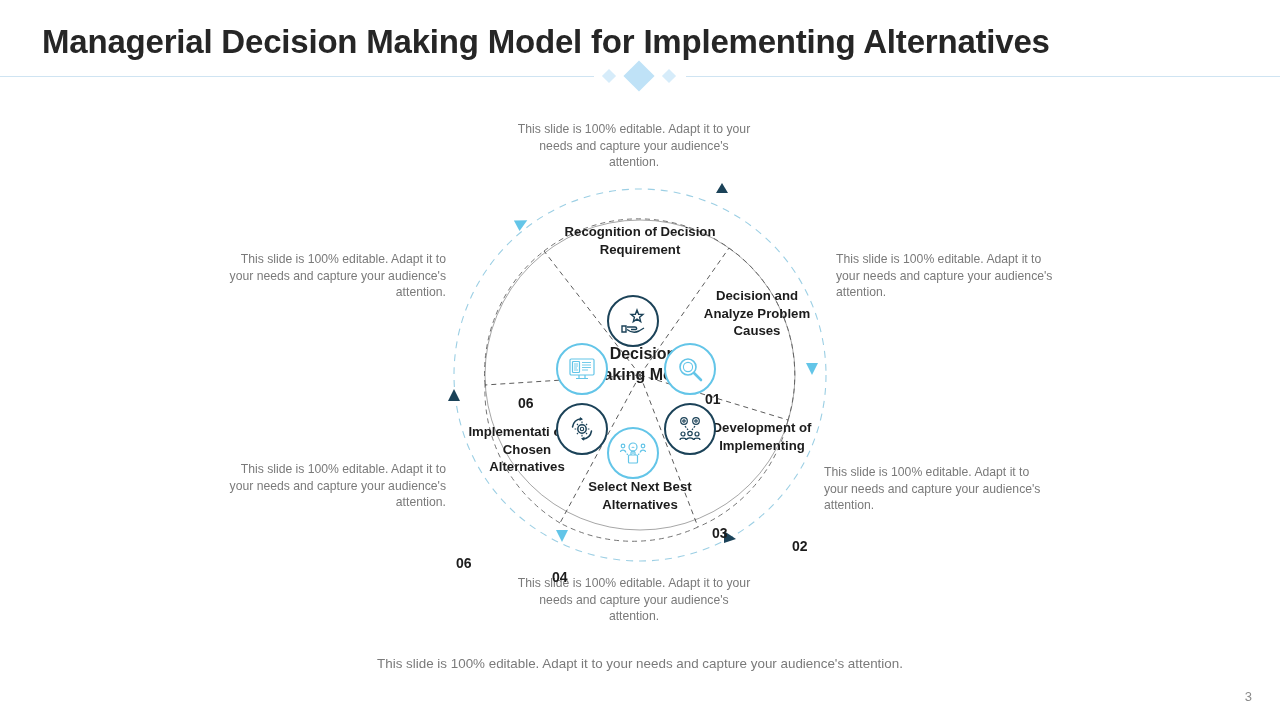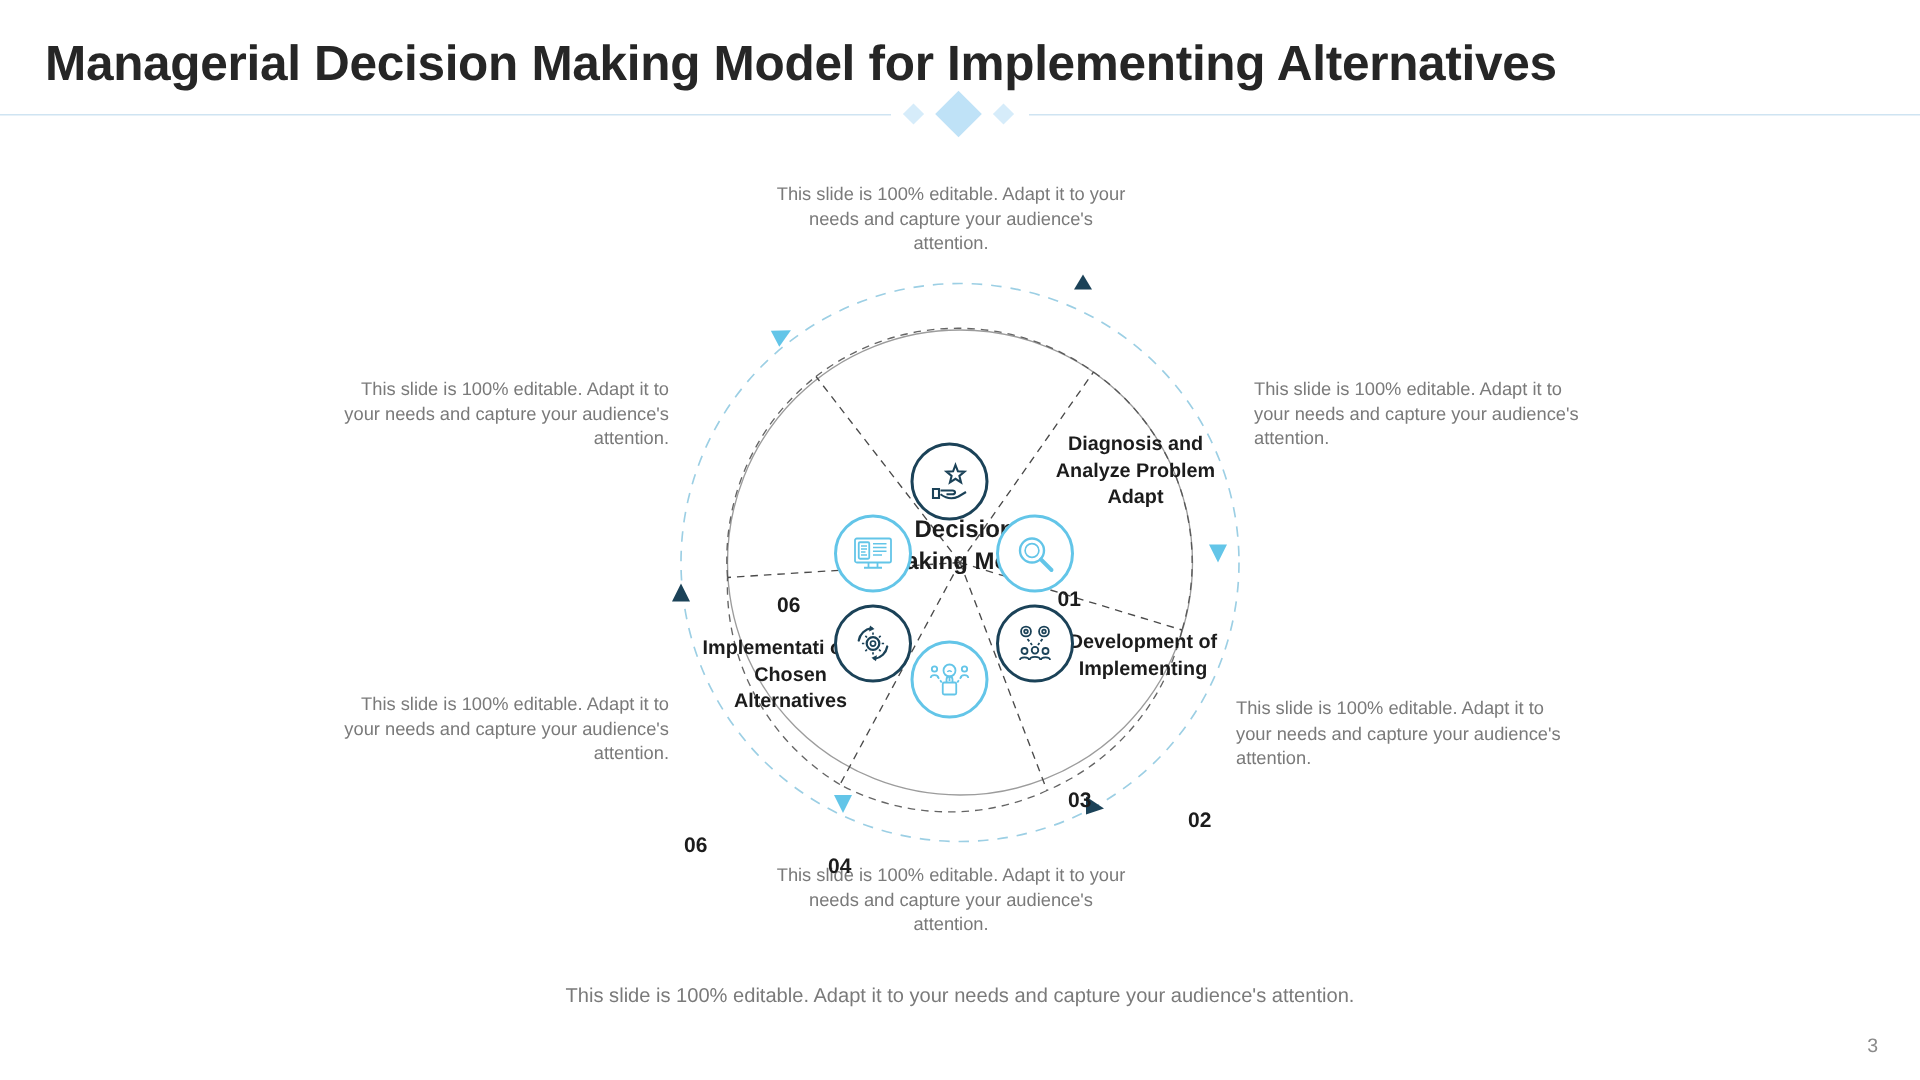--- a/index.html
+++ b/index.html
@@ -21,21 +21,21 @@
 
   
   .header {
     position: absolute;
     left: 0; top: 0;
     width: 1280px;
     height: 78px;
   }
   .title-bar {
     position: absolute;
-    left: 30px; top: 18px;
+    left: 42px; top: 18px;
     width: 1196px;
     height: 48px;
     display: flex;
     align-items: center;
     text-align: center;
   }
   .title-text {
     font-size: 33px;
     font-weight: 700;
     color: #262626;
@@ -209,22 +209,24 @@
       </g>
 
       <polygon points="276,18 288,18 282,8" fill="#1b4258"></polygon>
       <polygon points="366,188 378,188 372,200" fill="#63c5e8"></polygon>
       <polygon points="284,356 296,364 284,368" fill="#1b4258"></polygon>
       <polygon points="116,355 128,355 122,367" fill="#63c5e8"></polygon>
       <polygon points="8,226 20,226 14,214" fill="#1b4258"></polygon>
       <polygon points="76,42 88,48 76,54" fill="#63c5e8" transform="rotate(-28 82 48)"></polygon>
     </svg>
 
-    <div class="seg-label" style="left:256px; top:112px; width:122px;">Diagnosis and Analyze Problem Adapt</div>
+    <div class="seg-label" style="left:124px; top:48px; width:152px;">Recognition of Decision Requirement</div>
+    <div class="seg-label" style="left:256px; top:112px; width:122px;">Decision and Analyze Problem Causes</div>
     <div class="seg-label" style="left:264px; top:244px; width:116px;">Development of Implementing</div>
+    <div class="seg-label" style="left:140px; top:303px; width:120px;">Select Next Best Alternatives</div>
     <div class="seg-label" style="left:24px; top:248px; width:126px;">Implementati on of Chosen Alternatives</div>
 
     <div class="num-label" style="left:265px; top:216px;">01</div>
     <div class="num-label" style="left:352px; top:363px;">02</div>
     <div class="num-label" style="left:272px; top:350px;">03</div>
     <div class="num-label" style="left:112px; top:350px;margin-top:44px;">04</div>
     <div class="num-label" style="left:16px; top:380px;">06</div>
     <div class="num-label" style="left:78px; top:220px;">06</div>
 
     <div class="center-label" style="left:150px; top:168px; width:106px;">Decision Making Model</div>

